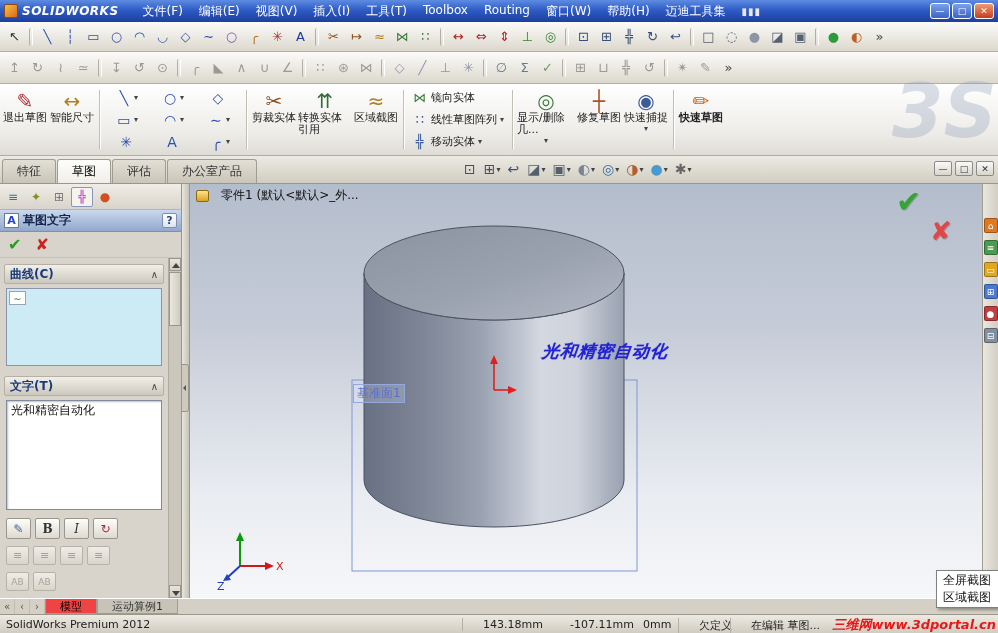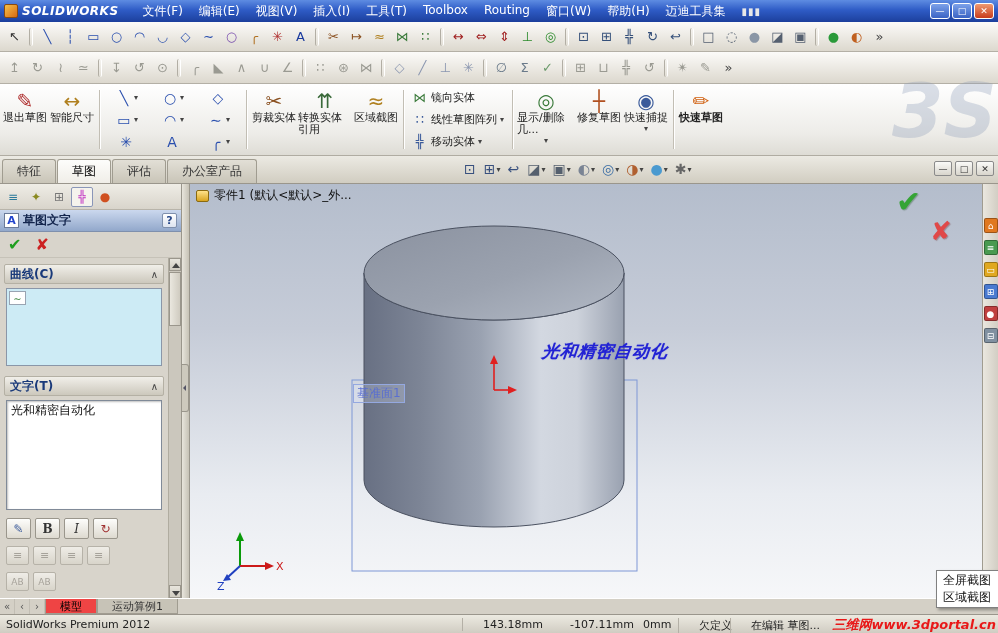--- a/index.html
+++ b/index.html
@@ -80,21 +80,21 @@
 .sb-btn.up::after{content:"";position:absolute;left:2px;top:4px;border:4px solid transparent;border-bottom:5px solid #444;border-top:none}
 .sb-btn.down::after{content:"";position:absolute;left:2px;top:5px;border:4px solid transparent;border-top:5px solid #444;border-bottom:none}
 .sb-thumb{position:absolute;left:0;top:14px;width:12px;height:54px;background:linear-gradient(90deg,#eae7df,#cfcbc0);border:1px solid #9a968c}
 
 .splitter{position:relative;width:8px;background:linear-gradient(90deg,#e8e5dc,#c6c2b6);border-right:1px solid #9a968c;flex:none}
 .spl-handle{position:absolute;left:0;top:180px;width:7px;height:48px;background:#cdc9bd;border:1px solid #9a968c;border-left:none;border-radius:0 3px 3px 0}
 .spl-handle::after{content:"";position:absolute;left:1px;top:20px;border:3px solid transparent;border-right:4px solid #55board;border-right-color:#556;border-left:none}
 
 .viewport{position:relative;flex:1;background:linear-gradient(180deg,#b4bdcc 0%,#c6ccd8 35%,#e9ecf1 75%,#f6f7f9 100%);overflow:hidden}
 svg.scene{position:absolute;left:0;top:0;pointer-events:none}
-.tree-label{position:absolute;left:6px;top:3px;display:flex;align-items:center;gap:5px;font-size:12px;color:#111}
+.tree-label{position:absolute;left:6px;top:3px;display:flex;align-items:center;gap:12px;font-size:12px;color:#111}
 .part-icon{width:13px;height:12px;background:linear-gradient(#ffe28a,#d9a520);border:1px solid #8a6a10;border-radius:2px;flex:none}
 .confirm-ok{position:absolute;left:706px;top:0;font-size:30px;font-weight:bold;color:#35a435;text-shadow:1px 1px 1px rgba(0,60,0,.3)}
 .confirm-cancel{position:absolute;left:740px;top:32px;font-size:26px;font-weight:bold;color:#e04848;text-shadow:1px 1px 1px rgba(90,0,0,.3)}
 .sketch-text{position:absolute;left:352px;top:156px;font-size:17px;font-weight:bold;font-style:italic;color:#2222d4;transform:skewX(-6deg);letter-spacing:1px;white-space:nowrap;text-shadow:0 0 1px rgba(40,40,220,.55)}
 .plane-label{position:absolute;left:163px;top:200px;font-size:12px;color:#5a6fd0;border:1px solid #94a8e0;padding:0 3px;background:rgba(225,232,250,.25)}
 
 .taskpane{width:16px;background:linear-gradient(90deg,#eae7df,#d2cec4);border-left:1px solid #a09c90;display:flex;flex-direction:column;align-items:center;padding-top:34px;gap:7px;flex:none}
 .tpicon{width:14px;height:15px;border-radius:2px;color:#fff;font-size:9px;display:flex;align-items:center;justify-content:center;border:1px solid rgba(0,0,0,.3)}
 
 .bottombar{position:absolute;left:0;top:598px;width:998px;height:16px;background:#d4d0c6;border-top:1px solid #fff;display:flex;align-items:stretch;font-size:11px}

